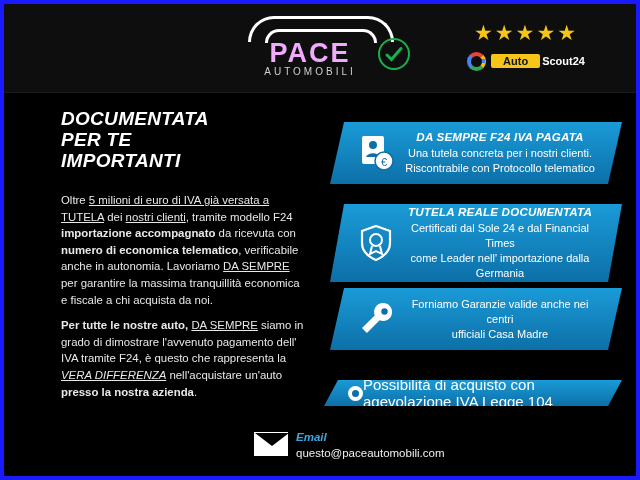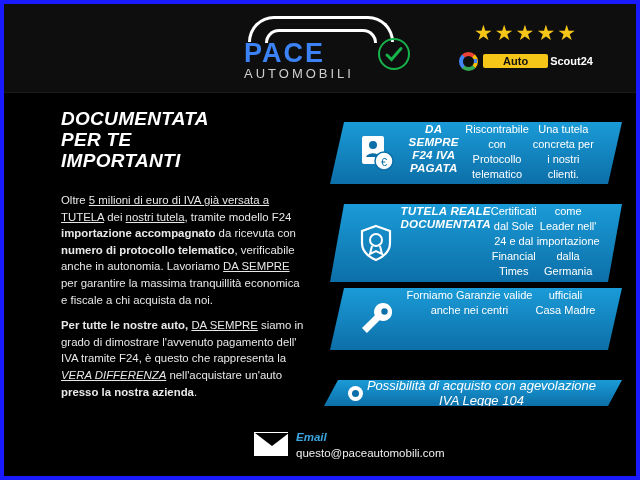--- a/index.html
+++ b/index.html
@@ -26,26 +26,26 @@
     border:3px solid #fff;border-bottom:none;
     border-radius:70px 70px 0 0;
     box-sizing:border-box;
   }
   .logo-arc:after{
     content:"";position:absolute;left:14px;top:10px;right:14px;bottom:-1px;
     border:3px solid #fff;border-bottom:none;border-radius:60px 60px 0 0;
   }
   .logo-pace{
     position:absolute;left:14px;top:24px;width:132px;
-    text-align:left;color:#3b82f6;font-size:27px;font-weight:bold;
+    text-align:center;color:#f0abfc;font-size:27px;font-weight:bold;
     letter-spacing:2px;
   }
   .logo-sub{
     position:absolute;left:14px;top:52px;width:132px;
-    text-align:left;color:#cfcfcf;font-size:13px;letter-spacing:3px;
+    text-align:center;color:#cfcfcf;font-size:10px;letter-spacing:3px;
   }
   .logo-check{
     position:absolute;left:148px;top:24px;width:28px;height:28px;
     border:2px solid #16b34a;border-radius:50%;
   }
   .logo-check svg{position:absolute;left:4px;top:4px;}
 
   .stars{
     position:absolute;left:452px;top:18px;width:140px;
     text-align:center;color:#f5c518;font-size:21px;letter-spacing:2px;
@@ -64,21 +64,21 @@
     content:"";position:absolute;left:4px;top:4px;width:11px;height:11px;
     background:#0e0e0e;border-radius:50%;
   }
   .g-logo:before{
     content:"";position:absolute;left:9px;top:7.5px;width:9px;height:4px;
     background:#4285f4;
   }
   .as-badge{display:flex;align-items:center;}
   .as-auto{
     background:#f5c518;color:#111;font-size:11px;font-weight:bold;
-    padding:1px 20px;border-radius:2px;
+    padding:1px 12px;border-radius:2px;
   }
   .as-scout{color:#fff;font-size:11px;font-weight:bold;margin-left:2px;}
 
   
   .title{
     position:absolute;left:57px;top:104px;width:300px;
     color:#fff;font-size:19px;font-weight:bold;font-style:italic;
     line-height:21px;letter-spacing:.3px;
   }
 
@@ -98,21 +98,21 @@
     background:linear-gradient(180deg,#1a9bd7 0%,#0d6fa8 100%);
     color:#fff;
     clip-path:polygon(14px 0,100% 0,calc(100% - 14px) 100%,0 100%);
   }
   .card .ic{
     position:absolute;left:26px;top:50%;transform:translateY(-50%);
     width:40px;height:40px;
   }
   .card .txt{
     position:absolute;left:74px;right:26px;top:0;bottom:0;
-    display:flex;flex-direction:row;justify-content:center;
+    display:flex;flex-direction:column;justify-content:center;
     text-align:center;
   }
   .card .h{
     font-size:11.6px;font-weight:bold;font-style:italic;margin-bottom:3px;
     letter-spacing:.2px;
   }
   .card .l{font-size:11px;line-height:15px;}
 
   #card1{left:326px;top:118px;width:292px;height:62px;}
   #card2{left:326px;top:200px;width:292px;height:78px;}
@@ -126,21 +126,21 @@
   }
   .pill .circ{
     width:15px;height:15px;border-radius:50%;background:#fff;
     margin-left:24px;flex:0 0 auto;position:relative;
   }
   .pill .circ:after{
     content:"";position:absolute;left:4px;top:4px;width:7px;height:7px;
     border-radius:50%;background:#0d6fa8;
   }
   .pill .ptxt{
-    flex:1;text-align:center;color:#fff;font-size:13px;font-style:italic;
+    flex:1;color:#fff;font-size:15px;
     padding-right:22px;
   }
 
   
   .footer{
     position:absolute;left:0;top:418px;width:564px;height:54px;
   }
   .env{
     position:absolute;left:250px;top:10px;width:34px;height:24px;
     background:#fff;border:1px solid #fff;box-sizing:border-box;
@@ -189,41 +189,41 @@
 
   <div class="title">
     <div>DOCUMENTATA</div>
     <div>PER TE</div>
     <div>IMPORTANTI</div>
   </div>
 
   <div class="body-text">
     <p>
       <span>Oltre </span><u>5 milioni di euro di IVA già versata a</u>
-      <u>TUTELA</u><span> dei </span><u>nostri tutela</u><span>, tramite modello F24 </span><b>importazione accompagnato</b><span> da ricevuta con </span><b>numero di protocollo telematico</b><span>, verificabile anche in autonomia. Lavoriamo </span><u>DA SEMPRE</u><span> per garantire la massima tranquillità economica e fiscale a chi acquista da noi.</span>
+      <u>TUTELA</u><span> dei </span><u>nostri clienti</u><span>, tramite modello F24 </span><b>importazione accompagnato</b><span> da ricevuta con </span><b>numero di economica telematico</b><span>, verificabile anche in autonomia. Lavoriamo </span><u>DA SEMPRE</u><span> per garantire la massima tranquillità economica e fiscale a chi acquista da noi.</span>
     </p>
     <p>
       <b>Per tutte le nostre auto, </b><u>DA SEMPRE</u><span> siamo in grado di dimostrare l'avvenuto pagamento dell' IVA tramite F24, è questo che rappresenta la </span><i><u>VERA DIFFERENZA</u></i><span> nell'acquistare un'auto </span><b>presso la nostra azienda</b><span>.</span>
     </p>
   </div>
 
   <div class="card" id="card1">
     <div class="ic">
       <svg width="40" height="40" viewBox="0 0 40 40">
         <rect x="6" y="3" width="22" height="28" rx="2" fill="#ffffff"></rect>
         <circle cx="17" cy="12" r="4" fill="#0d6fa8"></circle>
         <path d="M10 24c2-5 12-5 14 0z" fill="#0d6fa8"></path>
         <circle cx="28" cy="28" r="9" fill="#ffffff" stroke="#0d6fa8" stroke-width="1.5"></circle>
         <text x="28" y="32.5" font-size="11" font-family="Liberation Sans, sans-serif" fill="#0d6fa8" text-anchor="middle">€</text>
       </svg>
     </div>
     <div class="txt">
       <div class="h">DA SEMPRE F24 IVA PAGATA</div>
+      <div class="l">Una tutela concreta per i nostri clienti.</div>
       <div class="l">Riscontrabile con Protocollo telematico</div>
-      <div class="l">Una tutela concreta per i nostri clienti.</div>
     </div>
   </div>
 
   <div class="card" id="card2">
     <div class="ic">
       <svg width="40" height="40" viewBox="0 0 40 40">
         <path d="M20 3 L34 8 V20 C34 29 27 34 20 37 C13 34 6 29 6 20 V8 Z" fill="none" stroke="#ffffff" stroke-width="2.2"></path>
         <circle cx="20" cy="17" r="6" fill="none" stroke="#ffffff" stroke-width="2"></circle>
         <path d="M16 23 L14 31 L20 28 L26 31 L24 23" fill="none" stroke="#ffffff" stroke-width="2"></path>
       </svg>

